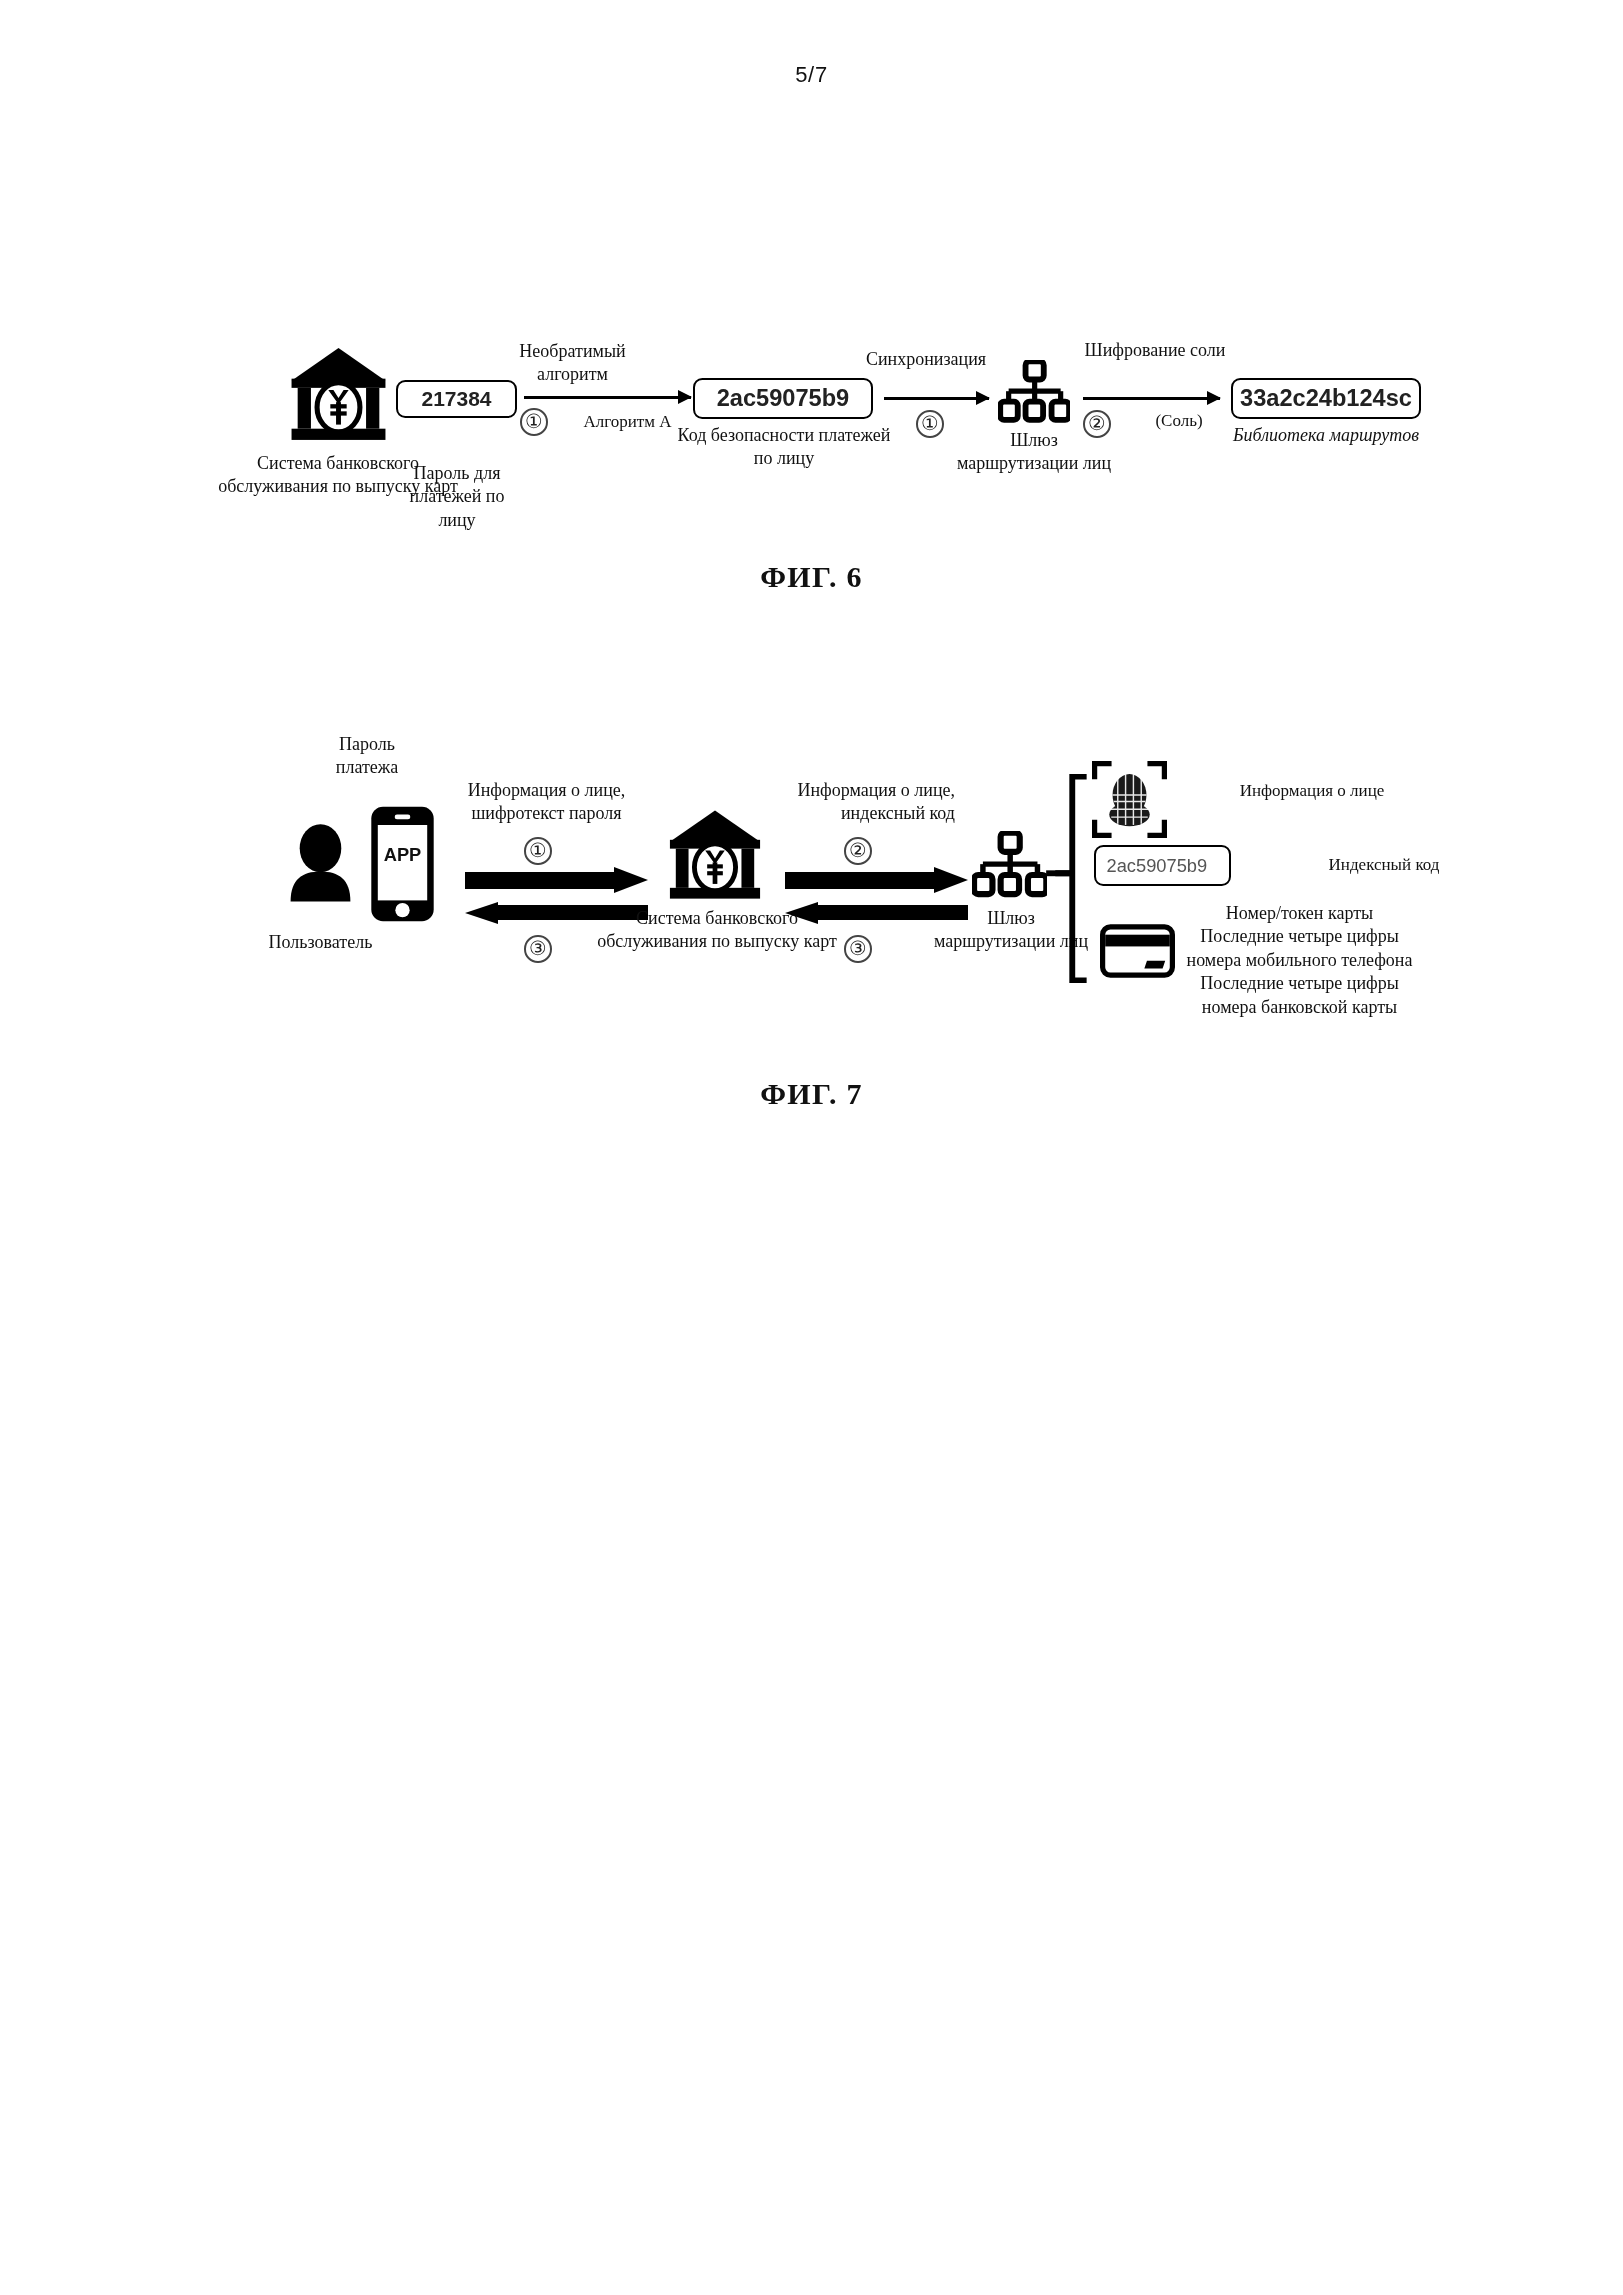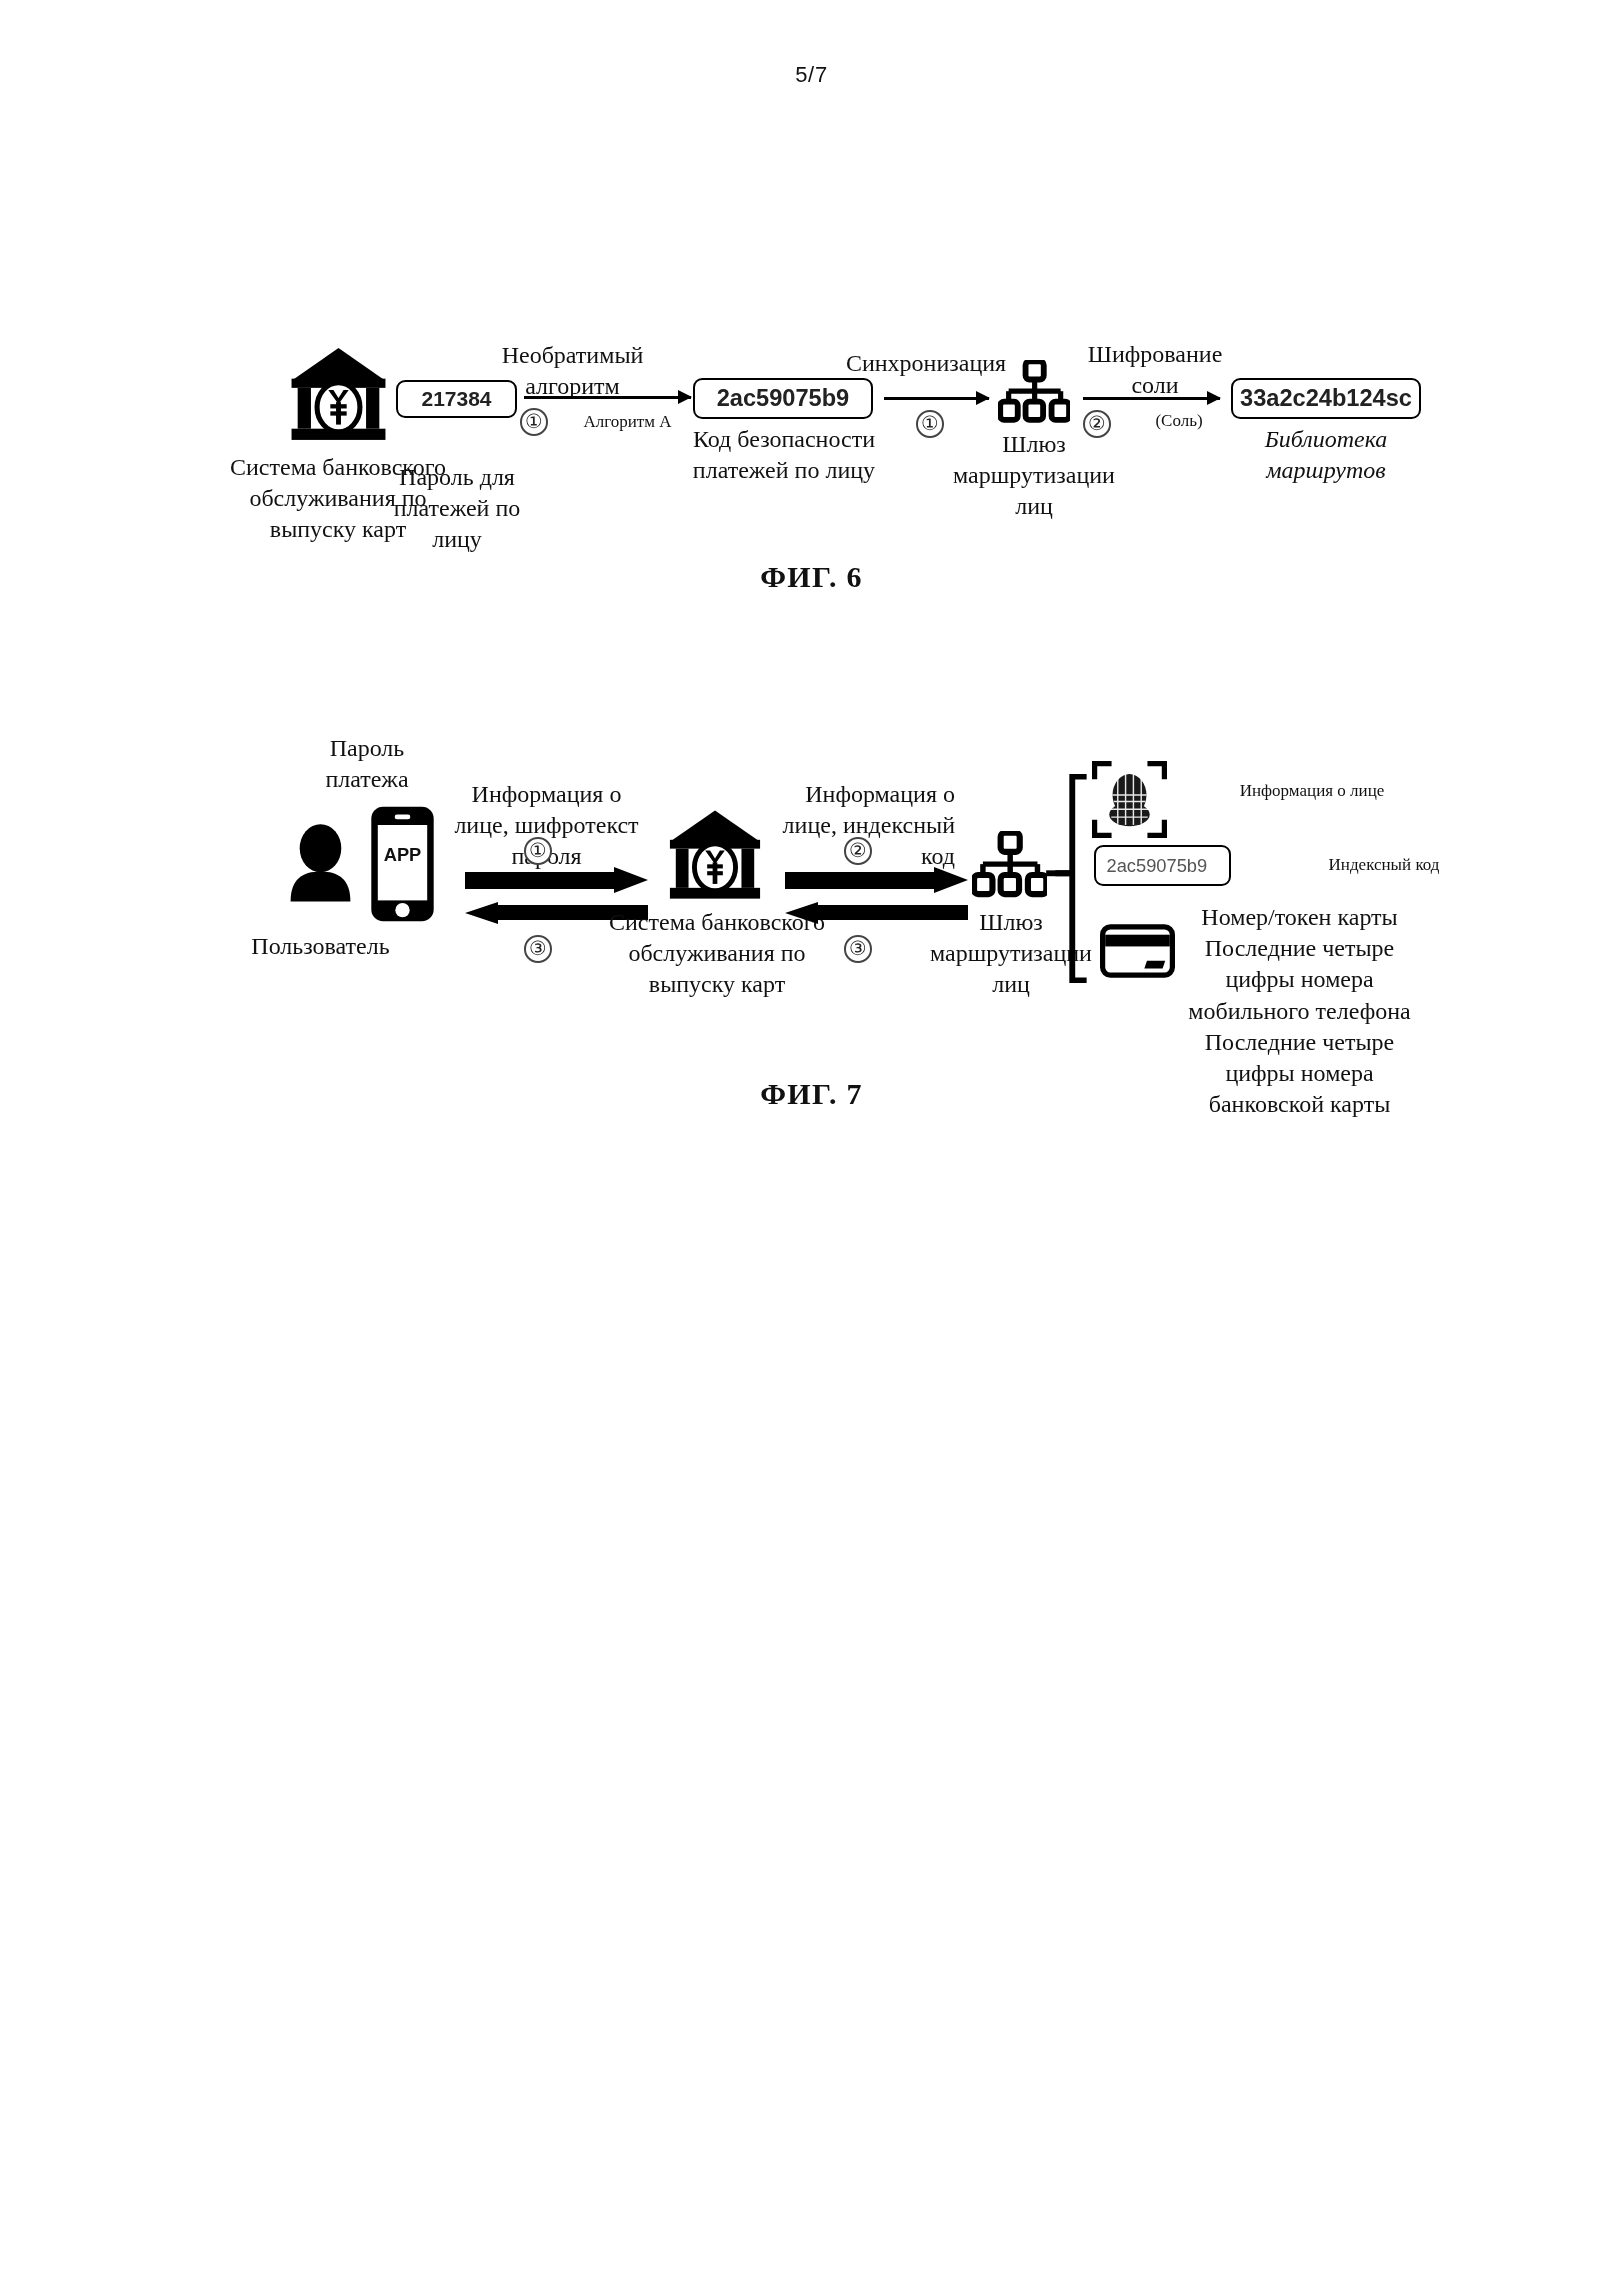--- a/index.html
+++ b/index.html
@@ -24,21 +24,21 @@
     font-size: 22px;
     font-family: "Liberation Sans", sans-serif;
     letter-spacing: 0.7px;
   }
 
   
   .node { position: absolute; }
   .cap {
     position: absolute;
     text-align: center;
-    font-size: 24px;
+    font-size: 18px;
     line-height: 1.30;
     font-family: "Liberation Serif", serif;
   }
   .cap-left {
     position: absolute;
     text-align: center;
     font-size: 17px;
     line-height: 1.30;
   }
   .rbox {

